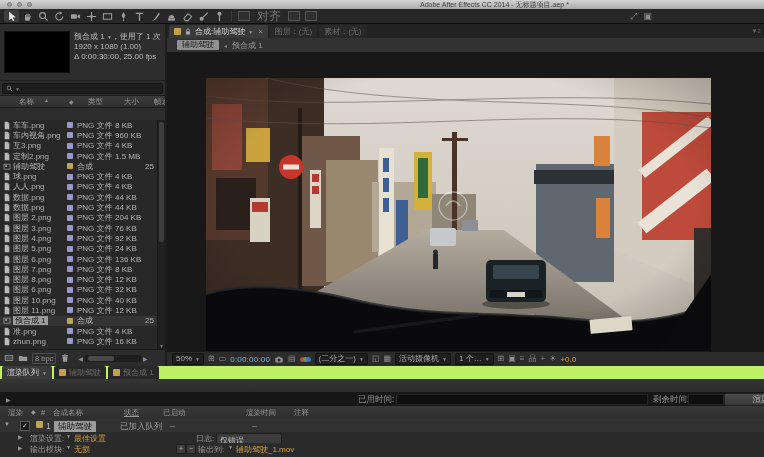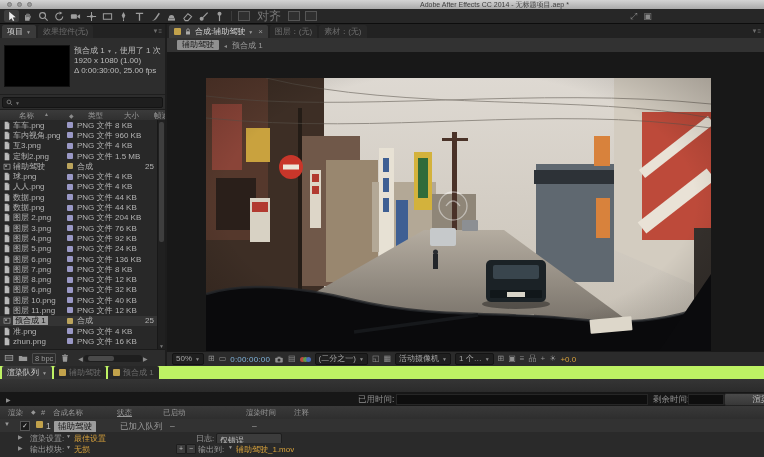--- a/index.html
+++ b/index.html
@@ -241,30 +241,20 @@
     <span class="alignlbl">对齐</span>
     <span class="minibox"></span>
     <span class="minibox"></span>
     <div class="tbright">
       <span>⤢</span>
       <span>▣</span>
     </div>
   </div>
 
   <div class="projpanel">
-    <div class="ptabs">
-      <div class="tab active">
-        <span>项目</span>
-          <span class="dd">▼</span>
-      </div>
-      <div class="tab">
-        <span>效果控件(无)</span>
-      </div>
-      <span class="panelmenu">▼≡</span>
-    </div>
 
     <div class="pinfo">
       <div class="thumb"></div>
       <div class="pinfotext">
         <div class="nw"><span>预合成 1</span>
           <span class="dd">▼</span><span>，使用了 1 次</span></div>
         <div class="nw">1920 x 1080 (1.00)</div>
         <div class="nw">Δ 0:00:30:00, 25.00 fps</div>
       </div>
     </div>
@@ -834,21 +824,21 @@
     <span class="rq-remlabel nw">剩余时间:</span>
     <span class="rq-remfield"></span>
     <span class="rq-renderbtn nw">渲染</span>
   </div>
 
   <div class="rqheader">
     <span style="left:8px;">渲染</span>
     <span style="left:31px;font-size:6px;">◆</span>
     <span style="left:41px;">#</span>
     <span style="left:53px;">合成名称</span>
-    <span style="left:117px;text-decoration:underline;">状态</span>
+    <span style="left:124px;text-decoration:underline;">状态</span>
     <span style="left:163px;">已启动</span>
     <span style="left:246px;">渲染时间</span>
     <span style="left:294px;">注释</span>
   </div>
 
   <div class="rqrow">
     <span style="left:4px;font-size:6px;color:#999;">▼</span>
     <span class="cb">✓</span>
     <span class="rqchip"></span>
     <span style="left:46px;color:#bdbdbd;">1</span>

